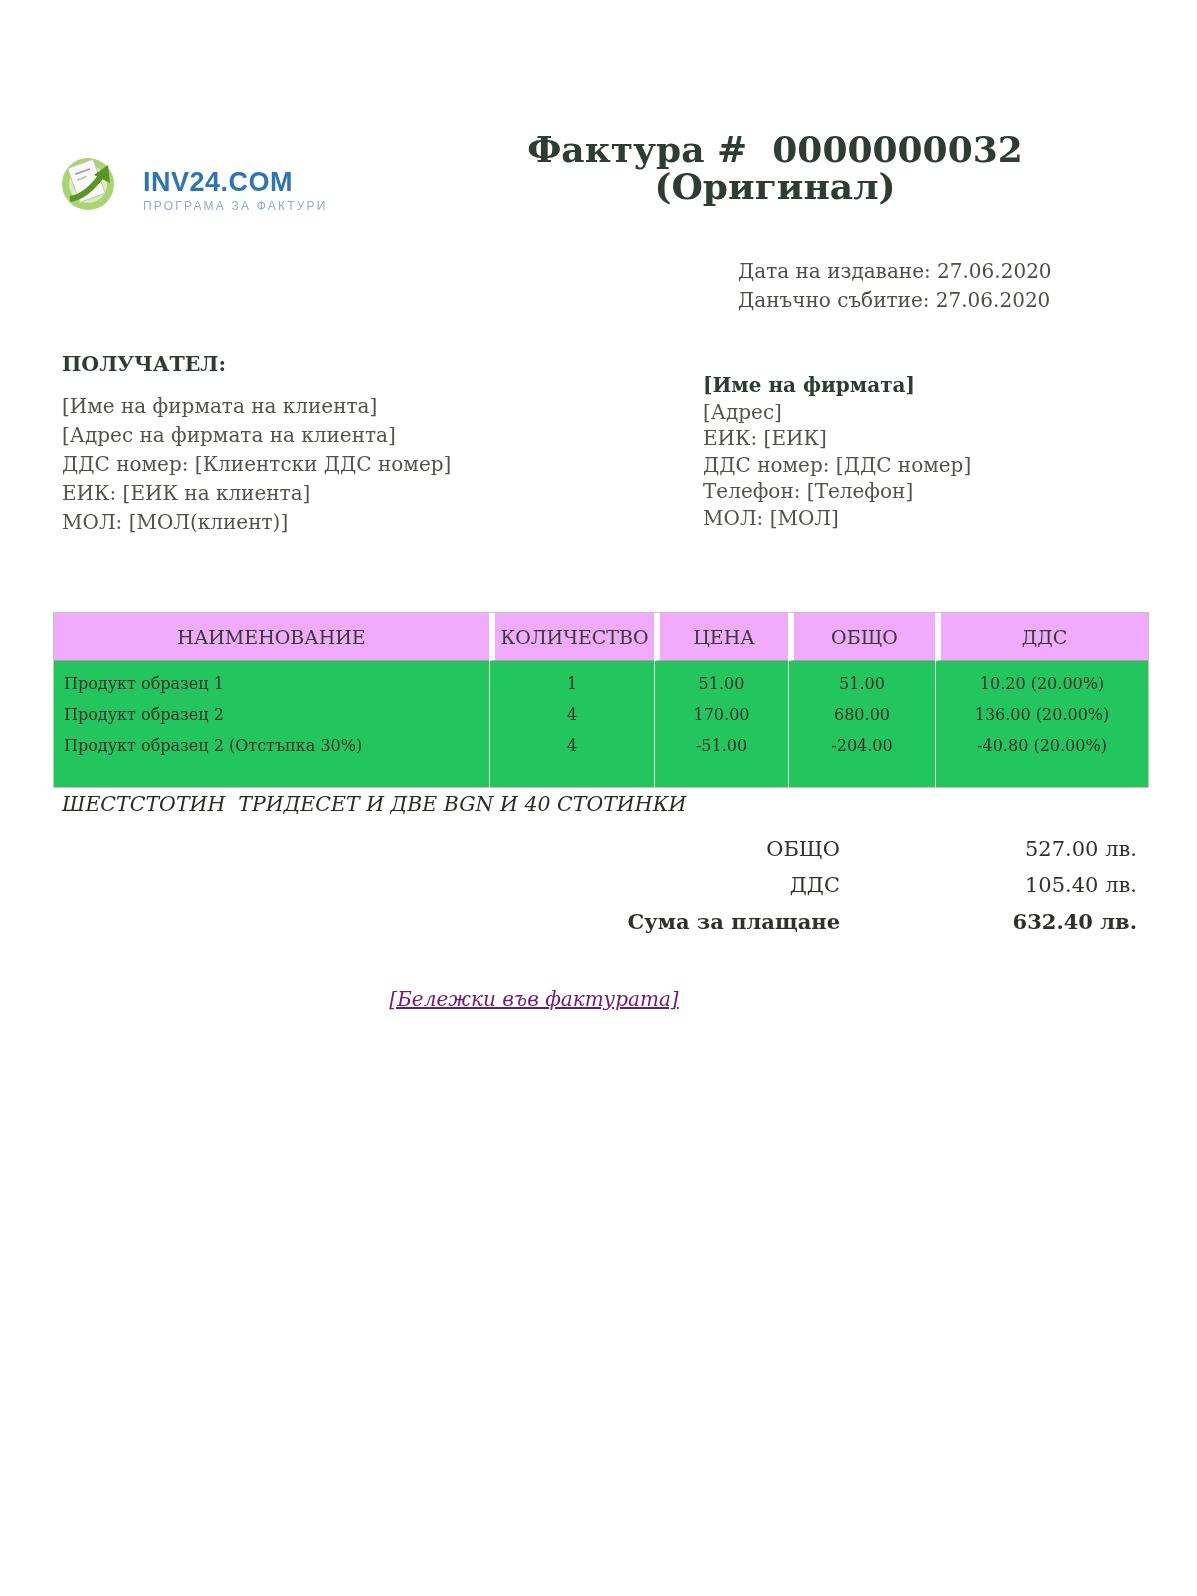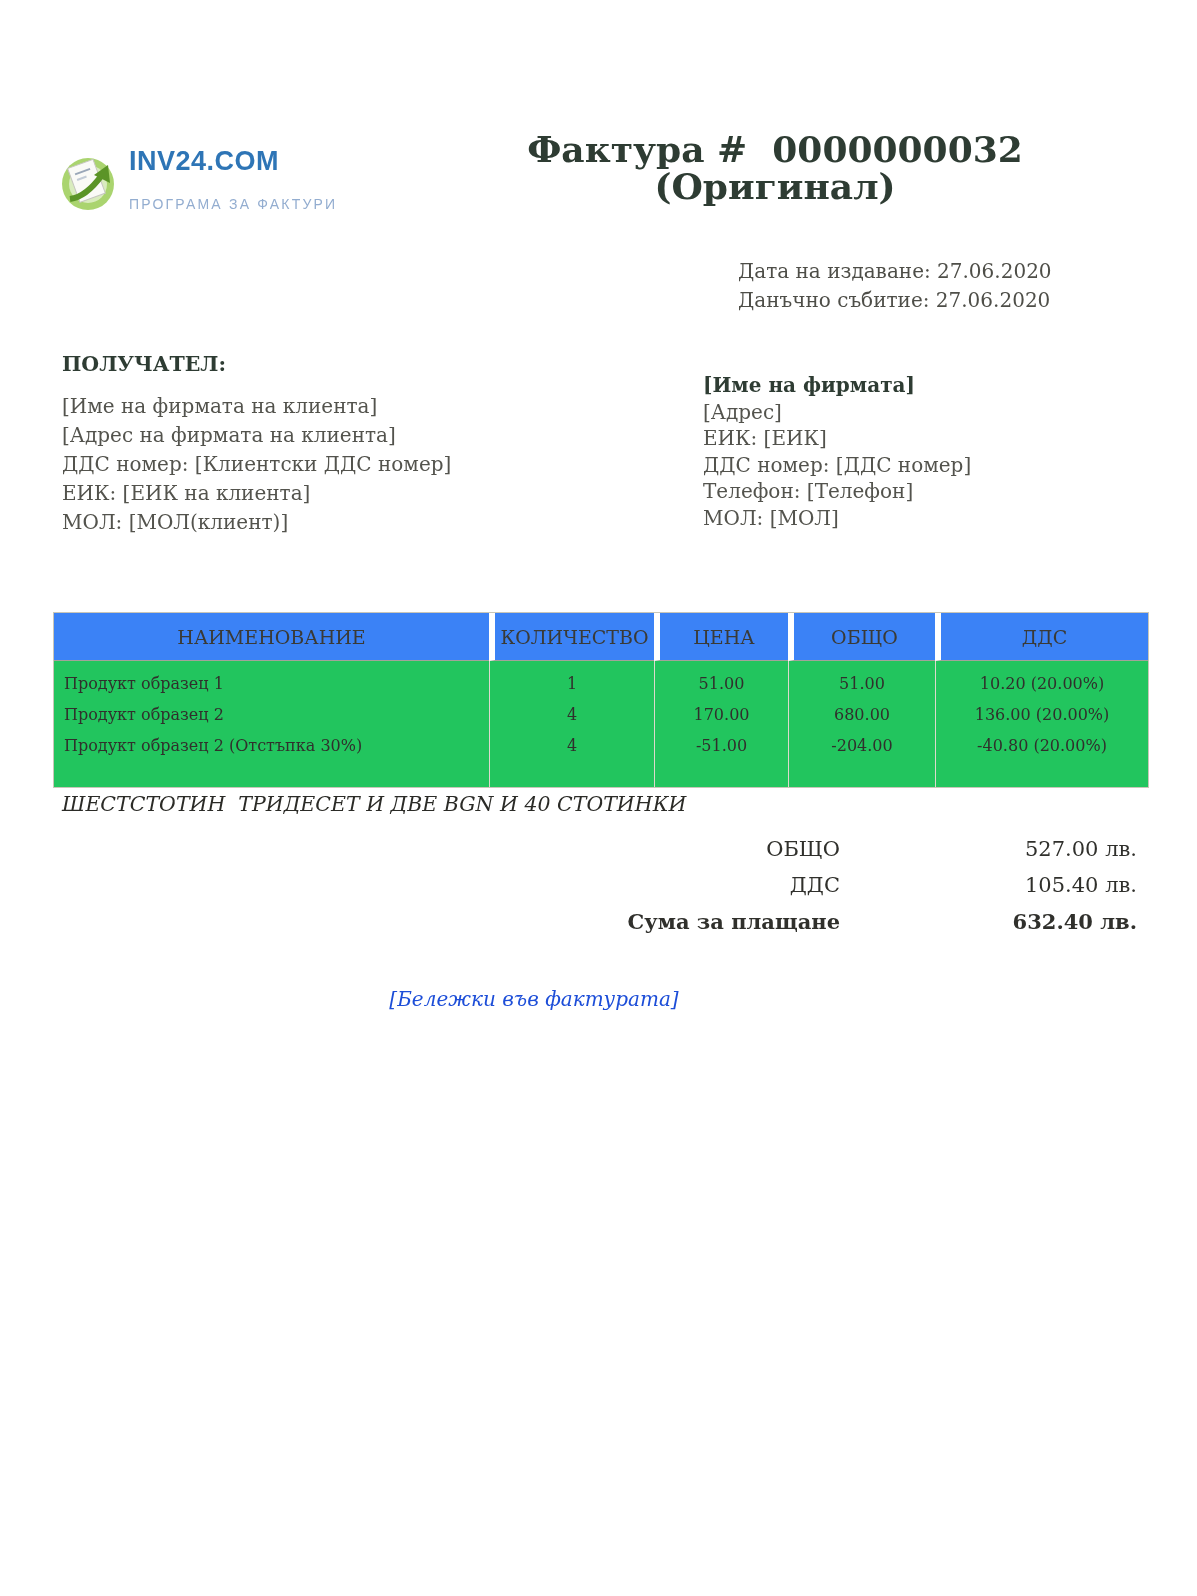--- a/index.html
+++ b/index.html
@@ -5,30 +5,30 @@
   html,body{margin:0;padding:0;background:#ffffff;}
   .page{
     position:relative;
     width:1197px;height:1596px;
     background:#ffffff;
     font-family:"DejaVu Serif", serif;
     color:#30302c;
     overflow:hidden;
   }
   
-  .logo{position:absolute;left:58px;top:147px;display:flex;align-items:flex-start;gap:7px;}
+  .logo{position:absolute;left:58px;top:147px;display:flex;align-items:flex-end;gap:21px;}
   .logo-txt{display:flex;flex-direction:column;}
   .logo-name{
     font-family:"Liberation Sans", sans-serif;
     font-weight:bold;font-size:27px;line-height:28px;
     color:#2e75b6;letter-spacing:0.5px;
   }
   .logo-tagline{
     font-family:"Liberation Sans", sans-serif;
-    font-size:14px;letter-spacing:2.2px;color:#93add0;margin-top:21px;
+    font-size:12px;letter-spacing:2.2px;color:#93add0;margin-top:3px;
   }
   
   .title-block{position:absolute;left:475px;top:131px;width:600px;text-align:center;}
   .title,.subtitle{
     font-weight:bold;font-size:36px;line-height:37px;
     color:#2e3c33;white-space:pre-wrap;
   }
   
   .dates{position:absolute;left:738px;top:257px;font-size:20px;line-height:29px;color:#4e4e48;}
   
@@ -39,21 +39,21 @@
   .supplier{position:absolute;left:703px;top:372px;}
   .supplier .name{font-weight:bold;font-size:20px;line-height:26.5px;color:#2e3c33;}
   .supplier .line{font-size:20px;line-height:26.5px;color:#53534d;}
   
   table.items{
     position:absolute;left:53px;top:612px;width:1094px;
     border-collapse:separate;border-spacing:0;table-layout:fixed;
     border:1px solid #c9c6b8;
   }
   table.items thead th{
-    background:#3b82f6;
+    background:#f0abfc;
     font-weight:normal;font-size:19px;color:#3a3a36;
     height:47px;text-align:center;vertical-align:middle;
     border-bottom:1px solid #a3a399;
     padding:0 2px;
   }
   table.items thead th + th{border-left:6px solid #ffffff;}
   table.items tbody td{
     font-size:16px;color:#30302c;height:31px;
     vertical-align:middle;text-align:center;padding:0 4px;
     background:#22c55e;
@@ -69,21 +69,21 @@
   }
   
   .totals{position:absolute;left:500px;top:831px;width:637px;font-size:21px;color:#30302c;}
   .t-row{display:flex;align-items:center;height:36px;}
   .t-label{width:340px;text-align:right;}
   .t-value{flex:1;text-align:right;}
   .t-row.bold{font-weight:bold;}
   
   .notes{
     position:absolute;left:0;top:987px;width:1068px;text-align:center;
-    font-style:italic;font-size:20px;color:#1d4ed8;
+    font-style:italic;font-size:20px;color:#701a75;text-decoration:underline;
   }
   
   .bank{
     position:absolute;left:53px;top:1052px;width:1093px;
     border-top:1px solid #b5b5af;
     padding:7px 0 0 10px;
     font-size:20px;line-height:33.5px;color:#30302c;
   }
 </style>
 </head>

